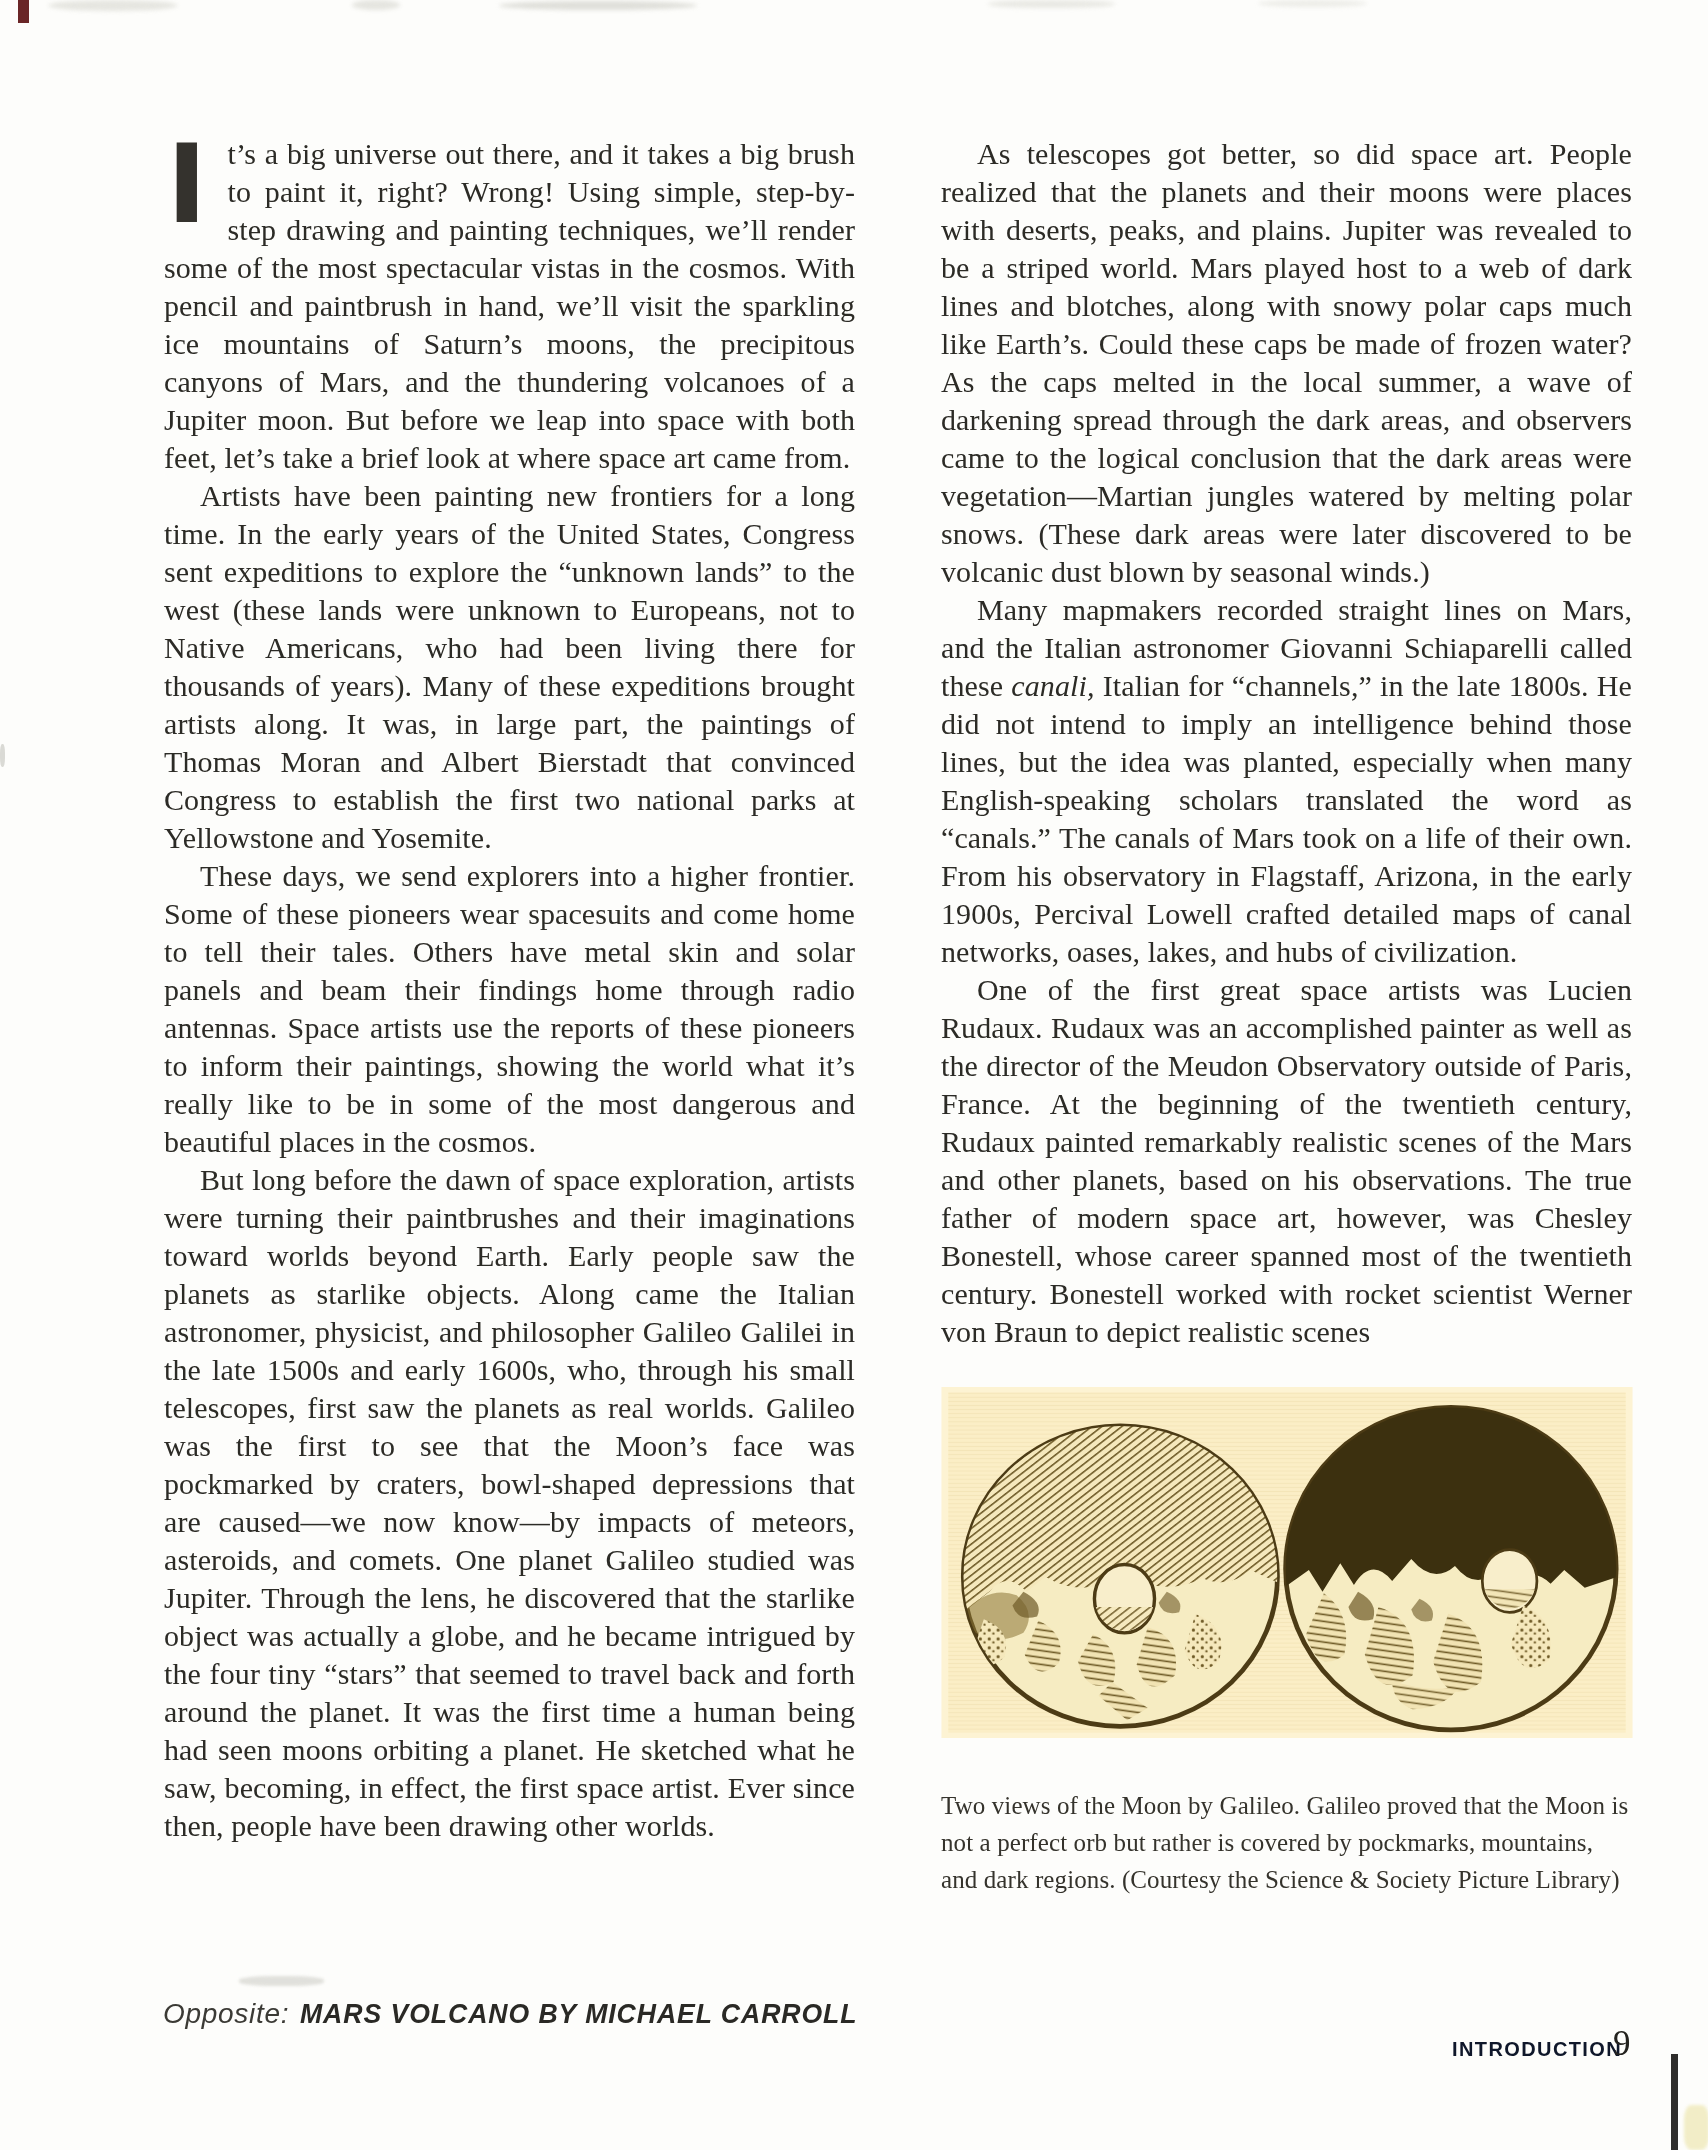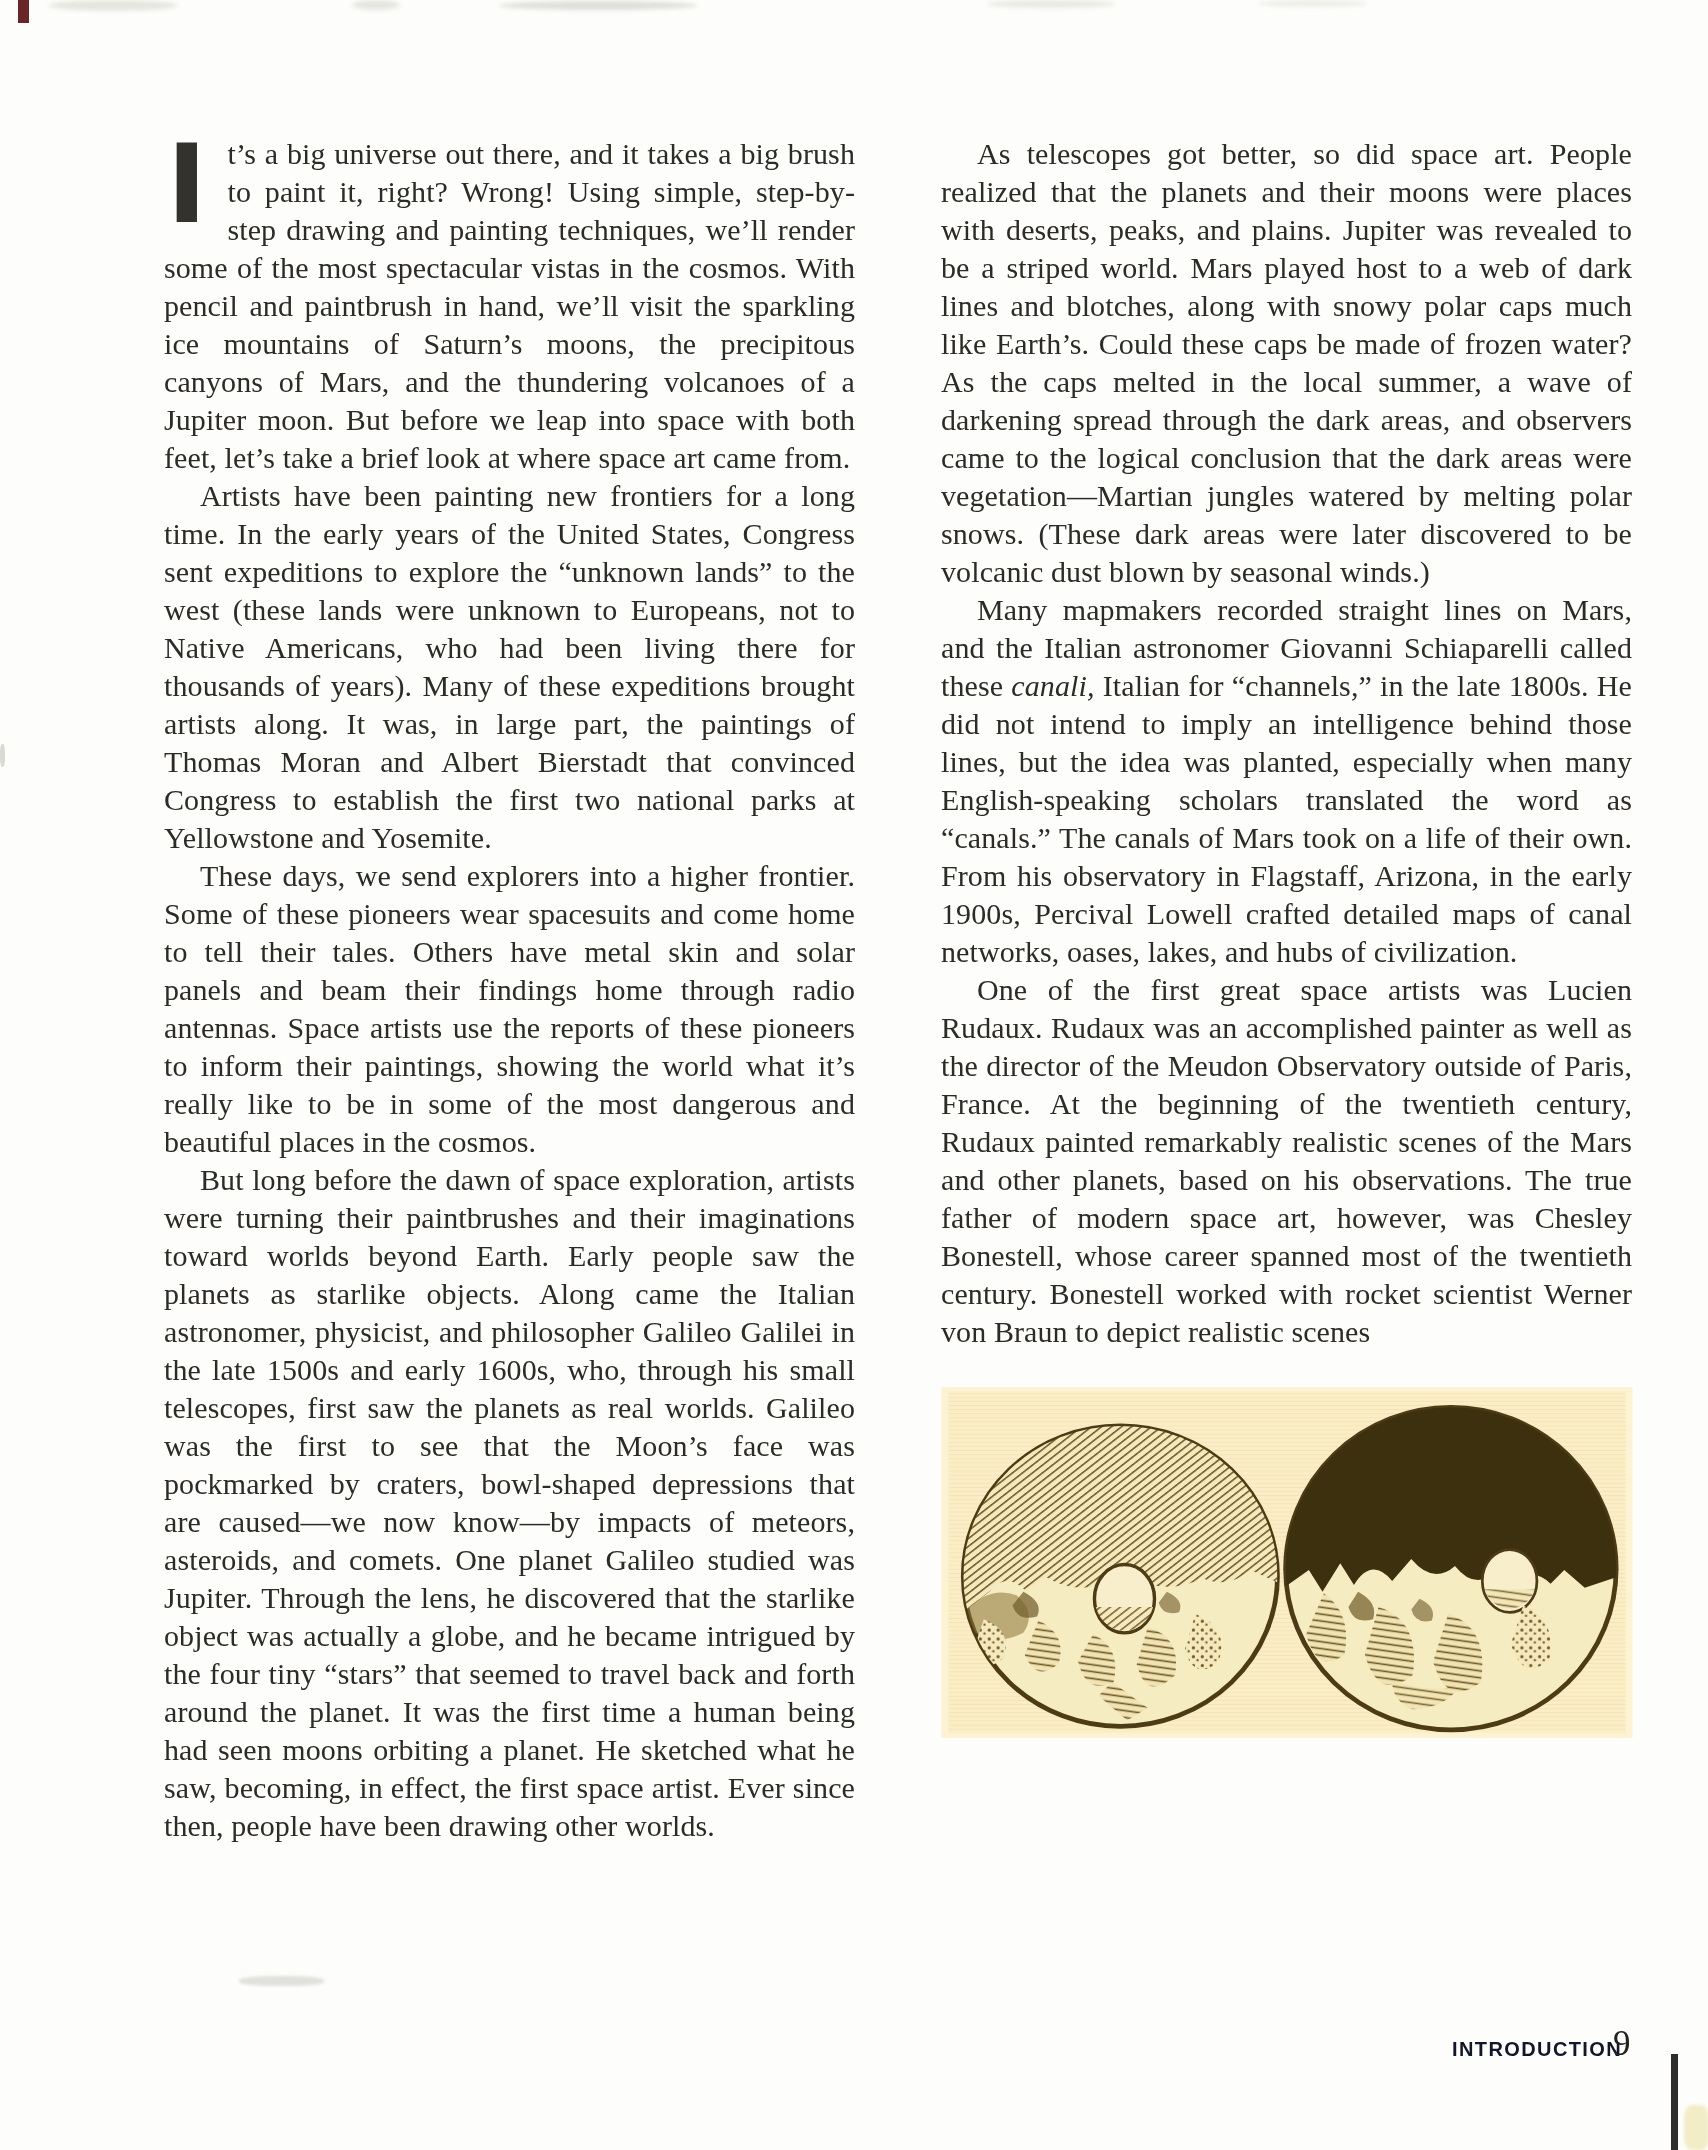--- a/index.html
+++ b/index.html
@@ -159,21 +159,25 @@
             <path d="M560,302 Q602,332 590,392 Q550,422 534,362 Z" fill="url(#hB)"></path>
             <path d="M640,322 Q702,342 690,422 Q640,462 620,392 Z" fill="url(#hB)"></path>
             <path d="M742,332 Q802,352 790,432 Q740,472 720,402 Z" fill="url(#hB)"></path>
             <path d="M852,320 Q902,340 890,400 Q850,432 834,376 Z" fill="url(#dots)"></path>
             <path d="M610,300 Q640,316 632,340 Q604,348 596,322 Z" fill="#6e5a26" opacity="0.7"></path>
             <path d="M700,310 Q726,322 718,342 Q694,348 688,326 Z" fill="#6e5a26" opacity="0.6"></path>
             <path d="M660,430 Q720,450 760,436 Q740,470 690,472 Q660,460 660,430 Z" fill="url(#hB)" opacity="0.9"></path>
           </g>
         </g>
       </svg>
+      <figcaption>Two views of the Moon by Galileo. Galileo proved that the Moon is not a perfect orb but rather is covered by pockmarks, mountains, and dark regions. (Courtesy the Science &amp; Society Picture Library)</figcaption>
     </figure>
   </div>
 
+  <div class="footer-left">
+    <span class="op-label">Opposite:</span><span class="op-title">MARS VOLCANO BY MICHAEL CARROLL</span>
+  </div>
   <div class="footer-section">INTRODUCTION</div>
   <div class="footer-pagenum">9</div>
   <div class="edge-bar"></div>
 
 </div>
 
 
 </body></html>

